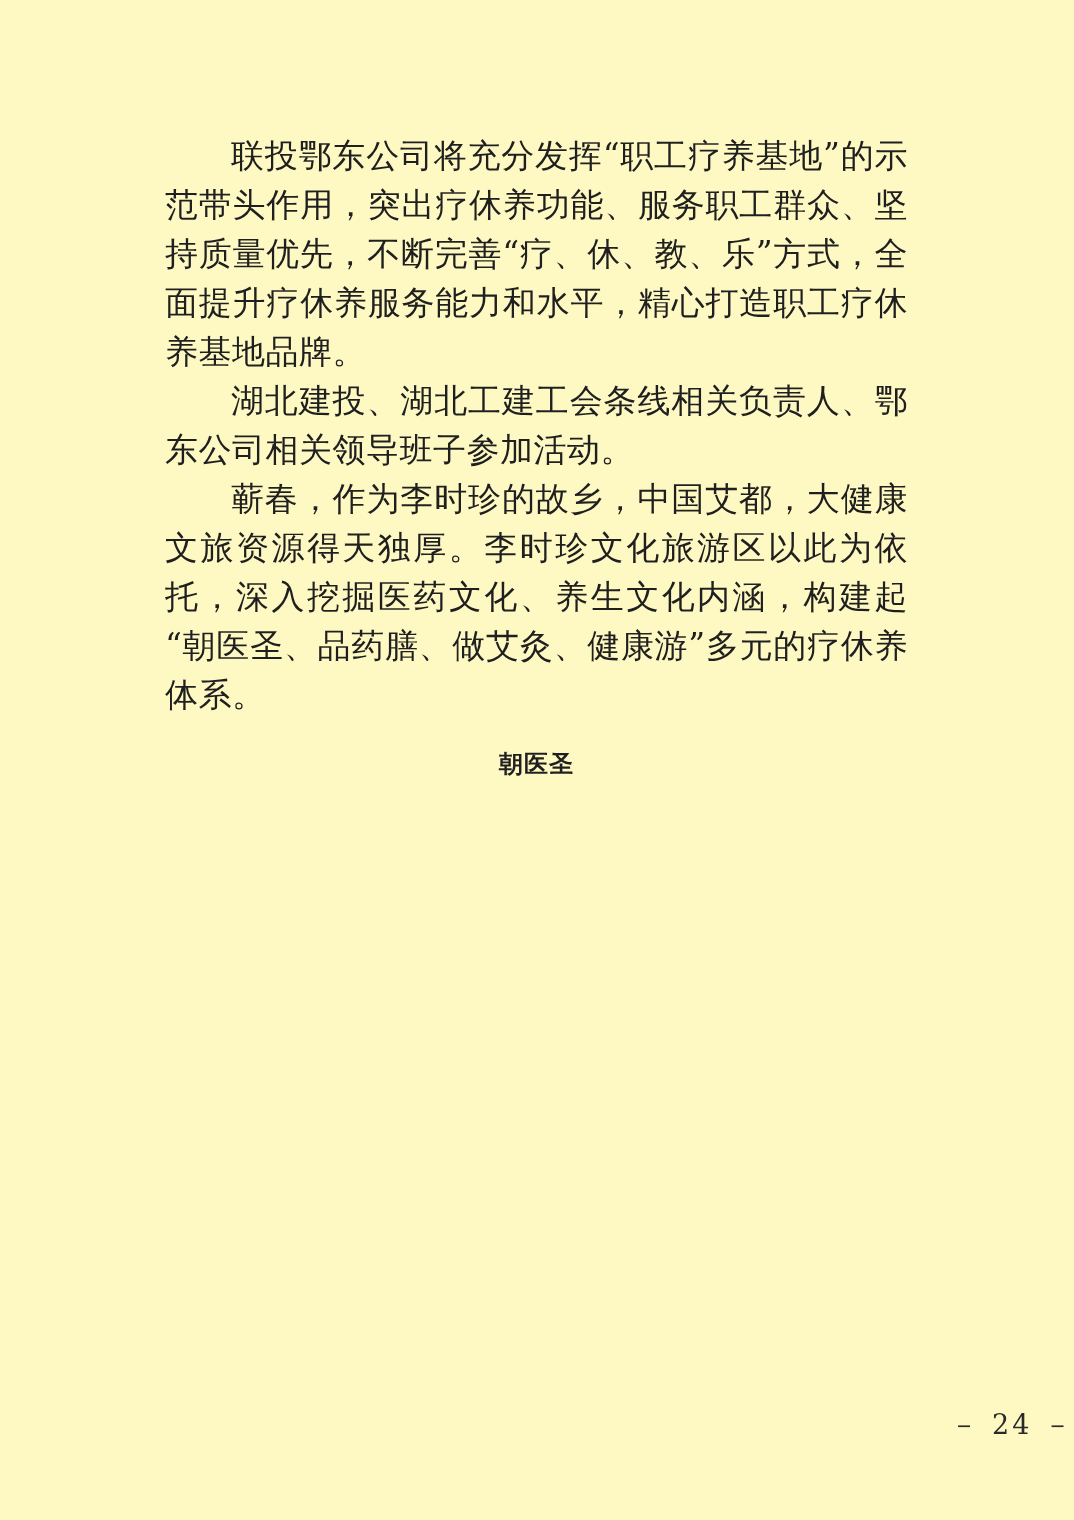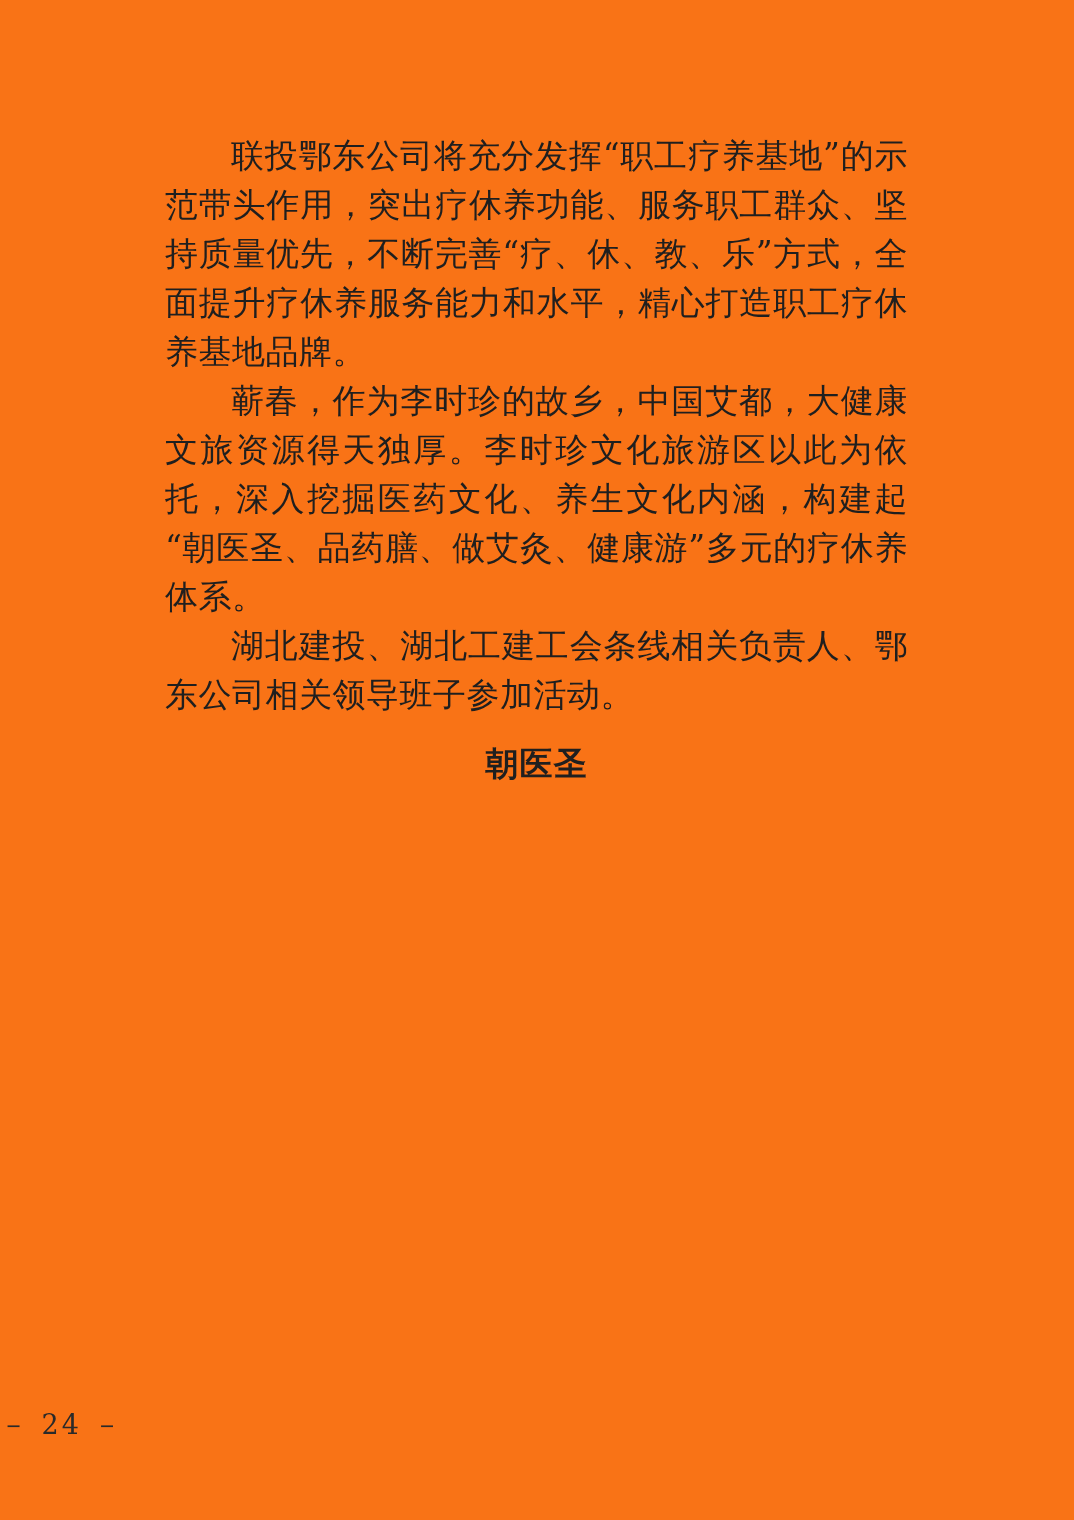--- a/index.html
+++ b/index.html
@@ -4,21 +4,21 @@
 <style>
   html, body {
     margin: 0;
     padding: 0;
     background: #ffffff;
   }
   .page {
     position: relative;
     width: 1074px;
     height: 1520px;
-    background: #f97316;
+    background: #fef9c3;
     overflow: hidden;
     font-family: "DejaVu Serif", "Liberation Serif", serif;
     color: #1f1f1f;
   }
   .content {
     position: absolute;
     top: 131px;
     left: 165px;
     width: 743px;
   }
@@ -27,47 +27,47 @@
     font-size: 33px;
     line-height: 49px;
     text-align: justify;
     text-justify: inter-ideograph;
     text-indent: 2em;
     letter-spacing: 0.5px;
     font-weight: 400;
   }
   .section-heading {
     margin: 20px 0 7px 0;
-    font-size: 33px;
+    font-size: 24px;
     line-height: 49px;
     text-align: center;
     font-weight: 600;
     letter-spacing: 1px;
   }
   .footer {
     position: absolute;
     left: 0;
     width: 100%;
     top: 1408px;
-    text-align: left;
+    text-align: right;
   }
   .page-number {
     font-size: 27px;
     line-height: 34px;
     color: #2a2a2a;
     letter-spacing: 3px;
     font-family: "DejaVu Serif", "Liberation Serif", serif;
   }
 </style>
 </head>
 <body>
 
 <div class="page">
   <div class="content">
     <p class="body-para">联投鄂东公司将充分发挥“职工疗养基地”的示范带头作用，突出疗休养功能、服务职工群众、坚持质量优先，不断完善“疗、休、教、乐”方式，全面提升疗休养服务能力和水平，精心打造职工疗休养基地品牌。</p>
+    <p class="body-para">湖北建投、湖北工建工会条线相关负责人、鄂东公司相关领导班子参加活动。</p>
     <p class="body-para">蕲春，作为李时珍的故乡，中国艾都，大健康文旅资源得天独厚。李时珍文化旅游区以此为依托，深入挖掘医药文化、养生文化内涵，构建起“朝医圣、品药膳、做艾灸、健康游”多元的疗休养体系。</p>
-    <p class="body-para">湖北建投、湖北工建工会条线相关负责人、鄂东公司相关领导班子参加活动。</p>
     <h2 class="section-heading">朝医圣</h2>
   </div>
   <div class="footer">
     <span class="page-number">－ 24 －</span>
   </div>
 </div>
 
 </body></html>

